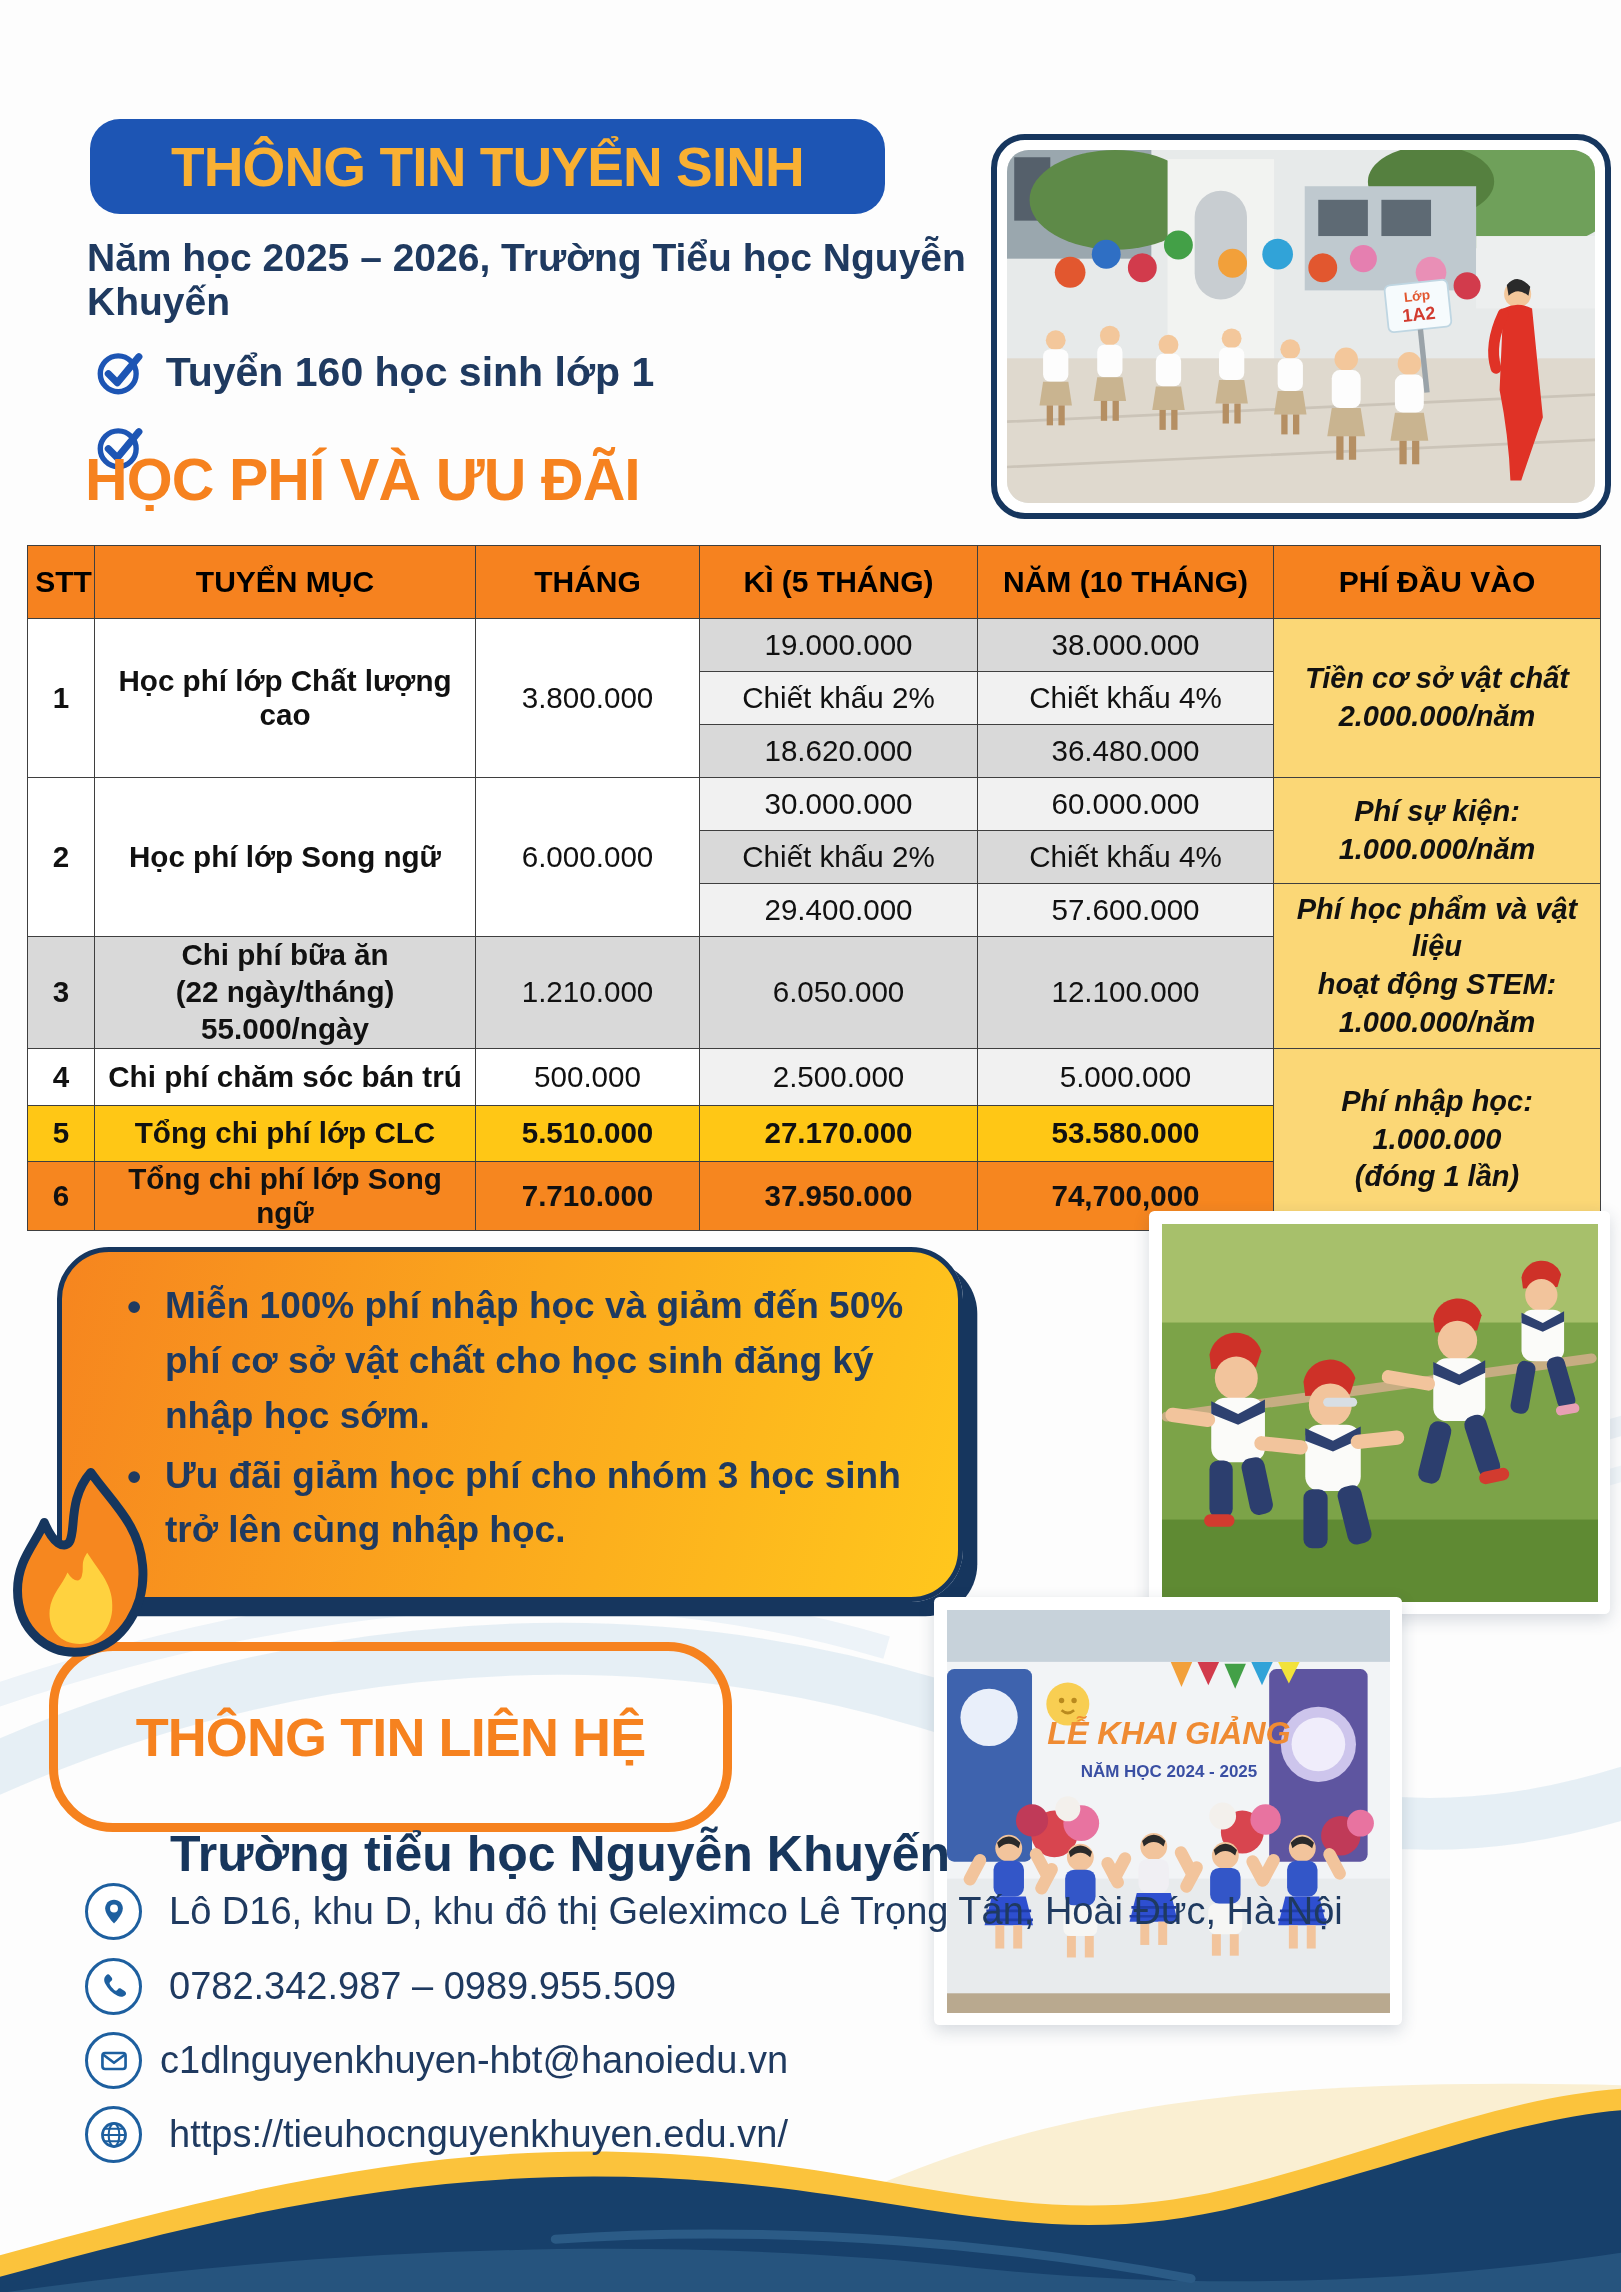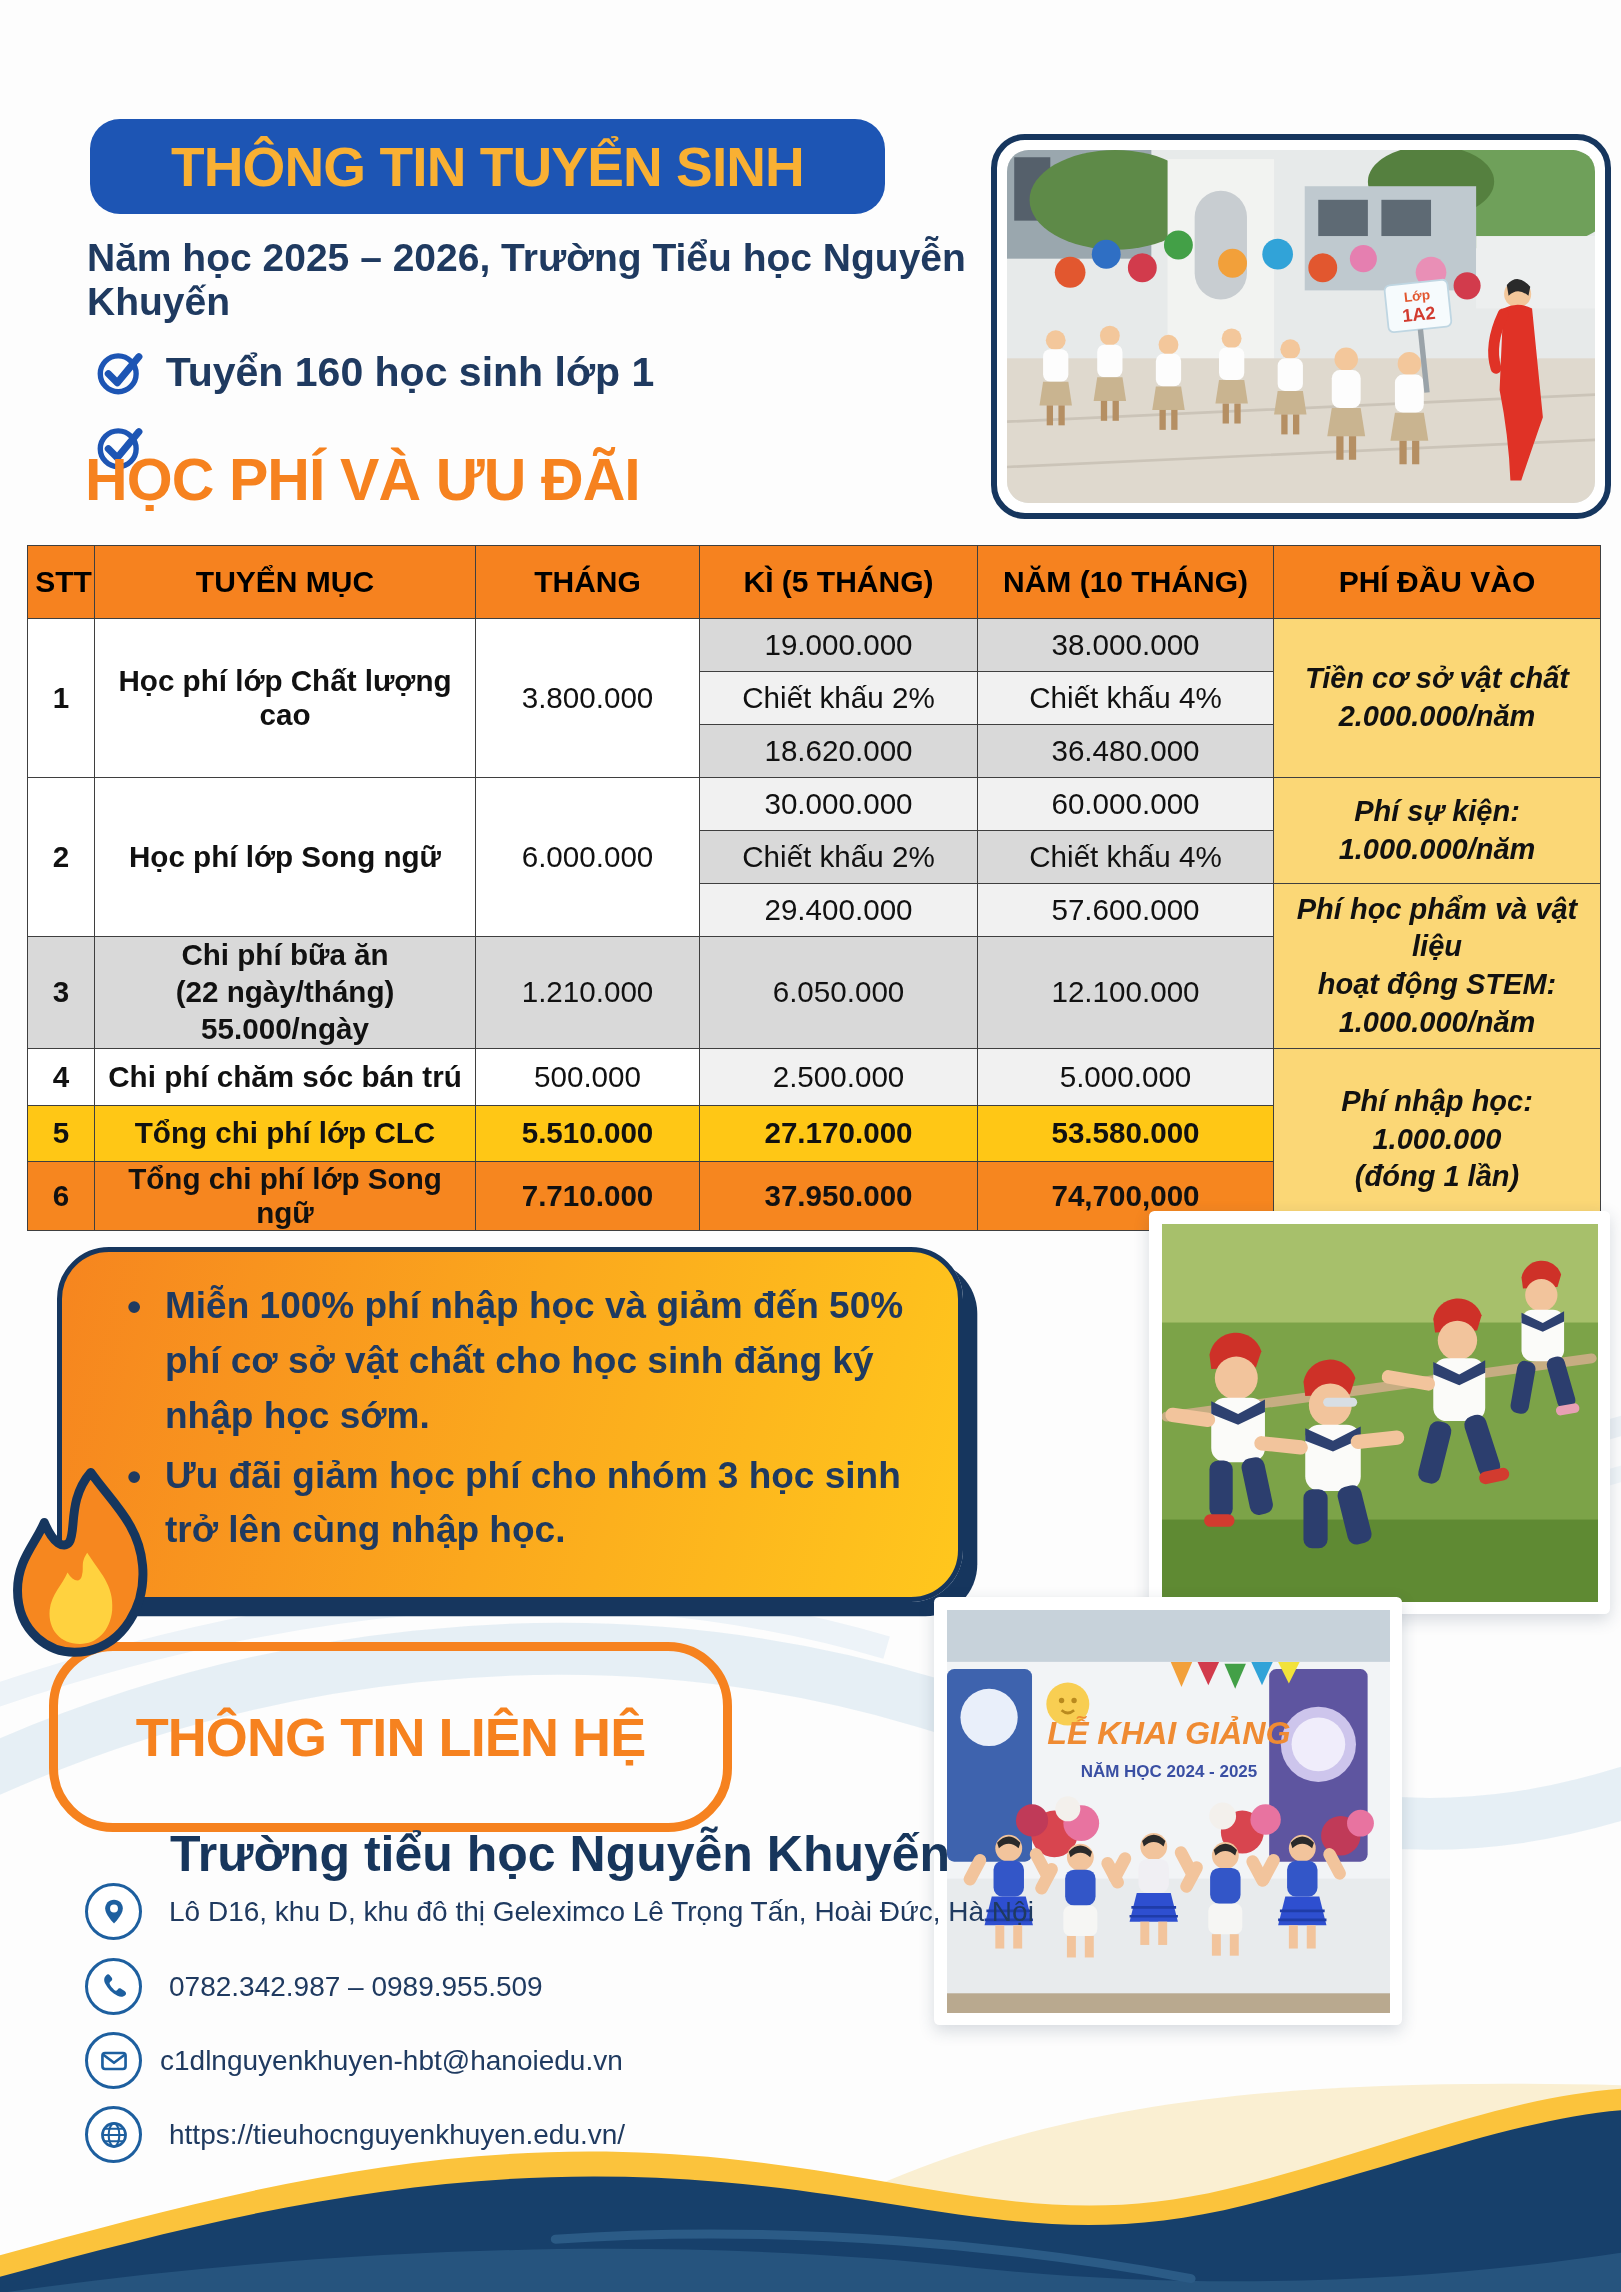--- a/index.html
+++ b/index.html
@@ -69,21 +69,21 @@
 
   
   .contact-badge{position:absolute;left:49px;top:1642px;width:683px;height:190px;box-sizing:border-box;
     border:9.9px solid #F6821F;border-radius:64px;display:flex;align-items:center;justify-content:center;
     background:transparent;z-index:4;}
   .contact-badge span{color:#F6821F;font-size:54px;font-weight:bold;letter-spacing:-0.9px;}
   .school-name{position:absolute;left:170px;top:1825px;font-size:50px;font-weight:bold;color:#17365C;z-index:4;}
   .c-row{position:absolute;left:85px;display:flex;align-items:center;gap:27px;z-index:4;}
   .c-ic{width:57px;height:57px;border-radius:50%;border:3.6px solid #1D5F9F;box-sizing:border-box;
     display:flex;align-items:center;justify-content:center;flex:0 0 auto;background:#fff;}
-  .c-txt{font-size:28px;color:#1F3A60;}
+  .c-txt{font-size:38px;color:#1F3A60;}
 
   
   .wave{position:absolute;left:0;bottom:0;width:1621px;height:224px;}
 </style>
 </head>
 <body>
 <div class="page">
 
 <svg class="deco" style="left:0;top:1379px;width:1621px;height:555px;" viewBox="0 0 1810 620" fill="none">
   <path d="M -80 470 C 260 300 660 250 1030 360 S 1560 560 1880 440" stroke="#E3EDF4" stroke-width="58" fill="none" opacity="0.9"></path>

